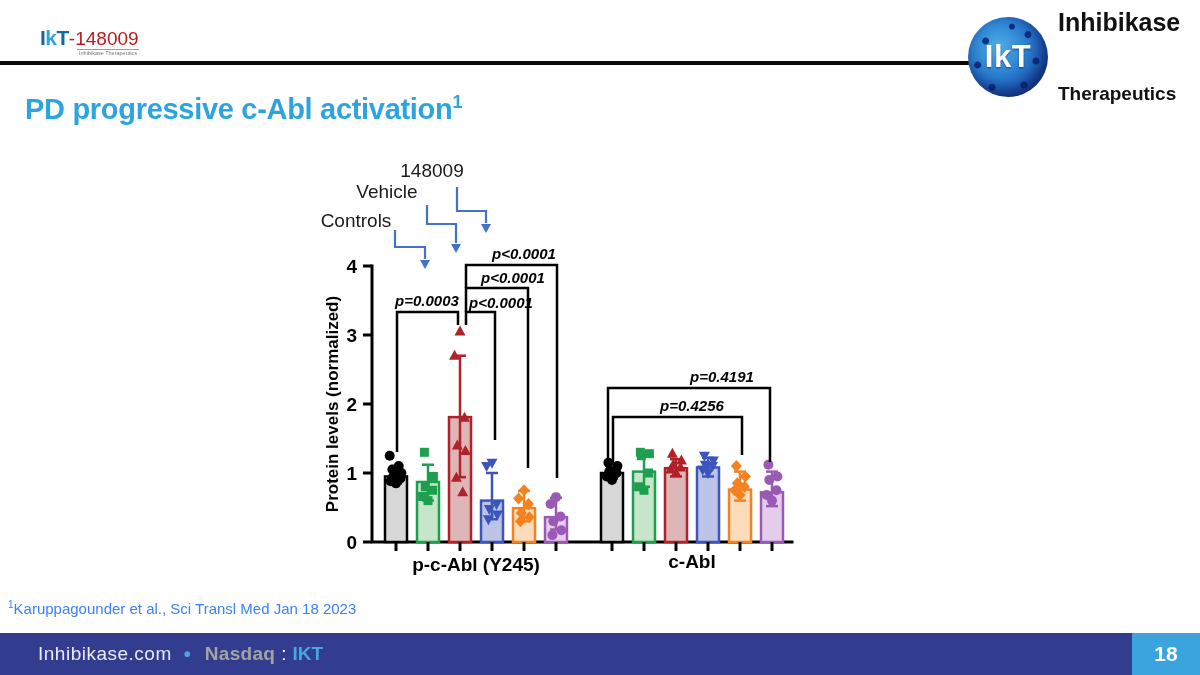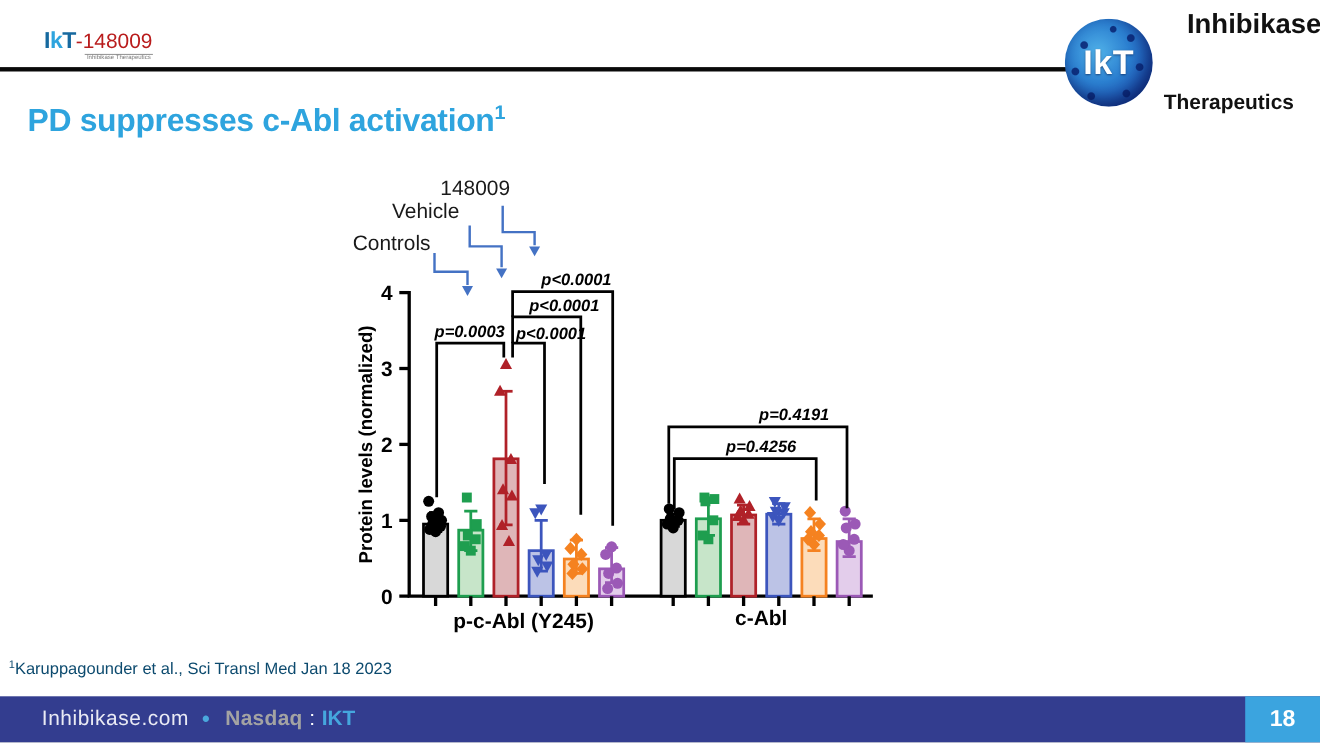--- a/index.html
+++ b/index.html
@@ -28,33 +28,33 @@
         radial-gradient(circle at 30% 88%, rgba(10,40,120,0.9) 0 3px, rgba(10,40,120,0) 4px),
         radial-gradient(circle at 12% 60%, rgba(10,40,120,0.9) 0 3px, rgba(10,40,120,0) 4px),
         radial-gradient(circle at 55% 12%, rgba(10,40,120,0.9) 0 2.5px, rgba(10,40,120,0) 3.5px),
         radial-gradient(circle at 38% 38%, #4fb0e8 0%, #2b7fd0 40%, #1b4fae 72%, #10307e 100%);
       box-shadow: inset -4px -6px 14px rgba(5,15,70,0.55); }
   .brand-sphere .sphere-text { position:absolute; left:0; top:0; width:100%; height:100%;
       display:flex; align-items:center; justify-content:center;
       color:#ffffff; font-weight:bold; font-size:31px; letter-spacing:0.5px;
       text-shadow:0 1px 2px rgba(0,0,40,0.5); }
   .brand-names { margin-left:10px; color:#111; }
-  .brand-name1 { font-size:25px; font-weight:600; line-height:1.05;margin-left:21px; }
+  .brand-name1 { font-size:25px; font-weight:600; line-height:1.05; }
   .brand-name2 { font-size:19px; font-weight:600; line-height:1.15;margin-top:48px; }
 
   
   .slide-title { position:absolute; left:25px; top:81px; color:#2ea4de; font-weight:bold;
                  font-size:29px; line-height:43px; letter-spacing:-0.3px; }
   .slide-title sup { font-size:18px; }
 
   
   #chart-svg { position:absolute; left:0; top:0; width:1200px; height:675px; }
 
   
-  .footnote { position:absolute; left:8px; top:599px; font-size:15px; color:#0c4a6e; }
+  .footnote { position:absolute; left:8px; top:599px; font-size:15px; color:#3b82f6; }
   .footnote sup { font-size:10px; }
 
   
   .footer-bar { position:absolute; left:0; bottom:0; width:1200px; height:42px;
                 display:flex; align-items:center; padding-left:38px; }
   .footer-site { color:#e9eaf4; font-size:19px; letter-spacing:0.5px; }
   .footer-bullet { color:#4aa8dd; font-size:20px; font-weight:bold; margin:0 14px 0 12px; }
   .footer-exchange { color:#a3a3a3; font-size:19px; font-weight:bold; letter-spacing:0.3px; }
   .footer-colon { color:#ffffff; font-size:19px; margin:0 6px; }
   .footer-ticker { color:#45a7de; font-size:19px; font-weight:bold; }
@@ -77,21 +77,21 @@
     <div class="brand-sphere">
       <div class="sphere-text">IkT</div>
     </div>
     <div class="brand-names">
       <div class="brand-name1">Inhibikase</div>
       <div class="brand-name2">Therapeutics</div>
     </div>
   </div>
 
   <div class="slide-title">
-    <div><span>PD suppresses c-Abl activation</span><sup>1</sup></div>
+    <div><span>PD progressive c-Abl activation</span><sup>1</sup></div>
   </div>
 
   <svg id="chart-svg" viewBox="0 0 1200 675">
       <path d="M372,266 L372,542 L792,542" fill="none" stroke="#000" stroke-width="3" stroke-linecap="square"></path>
       <line x1="363" y1="542" x2="372" y2="542" stroke="#000" stroke-width="3"></line>
       <text x="357" y="549" fill="#000" font-family="&quot;Liberation Sans&quot;, sans-serif" font-size="19" font-weight="bold" text-anchor="end">0</text>
       <line x1="363" y1="473" x2="372" y2="473" stroke="#000" stroke-width="3"></line>
       <text x="357" y="480" fill="#000" font-family="&quot;Liberation Sans&quot;, sans-serif" font-size="19" font-weight="bold" text-anchor="end">1</text>
       <line x1="363" y1="404" x2="372" y2="404" stroke="#000" stroke-width="3"></line>
       <text x="357" y="411" fill="#000" font-family="&quot;Liberation Sans&quot;, sans-serif" font-size="19" font-weight="bold" text-anchor="end">2</text>

